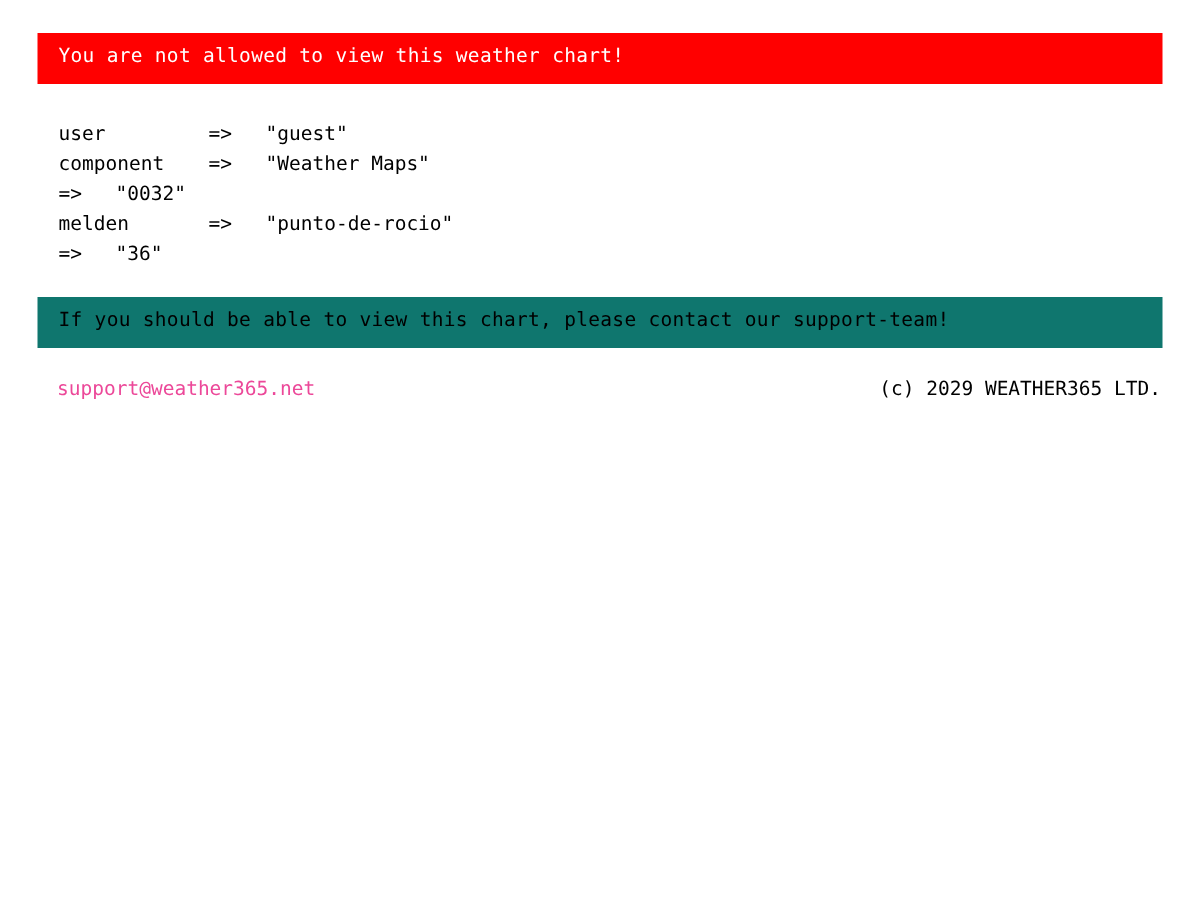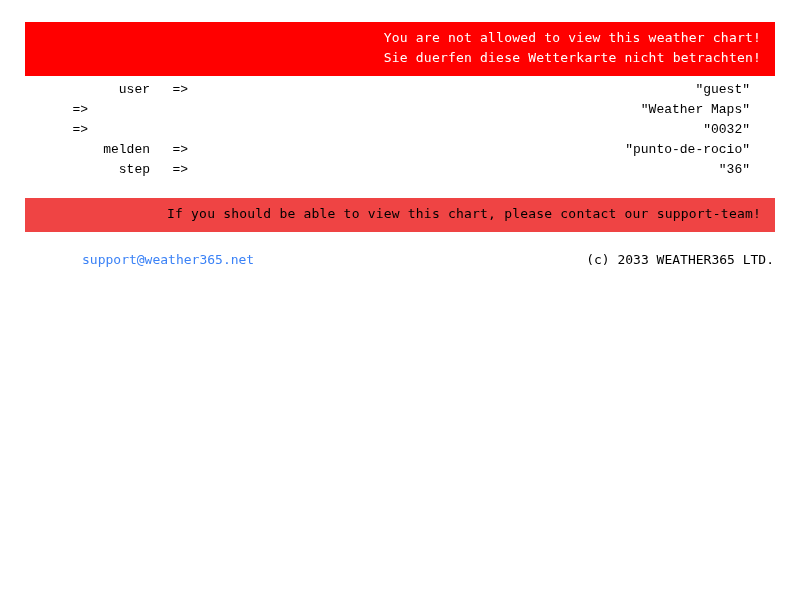--- a/index.html
+++ b/index.html
@@ -12,51 +12,49 @@
   }
   body {
     font-family: "DejaVu Sans Mono", monospace;
     font-size: 13px;
     color: #000000;
   }
   .page {
     position: relative;
     width: 719px;
     height: 600px;
-    text-align: right;
   }
   .banner {
     position: absolute;
     left: 25px;
     width: 750px;
     box-sizing: border-box;
     padding: 6px 14px 8px 14px;
   }
   .banner-error {
     top: 22px;
     background: #ff0000;
     color: #ffffff;
   }
   .banner-info {
     top: 198px;
-    background: #ef4444;
+    background: #0f766e;
     color: #000000;
   }
   .banner-line {
     line-height: 20px;
     white-space: pre;
     font-size: 13px;
     letter-spacing: 0.2px;
   }
   .params {
     position: absolute;
-    left: 50px;
+    left: 39px;
     top: 80px;
     width: 700px;
-    font-family: Liberation Mono, monospace;
   }
   .param-row {
     display: flex;
     line-height: 20px;
     white-space: pre;
   }
   .param-key {
     width: 100px;
     flex: 0 0 100px;
   }
@@ -71,63 +69,61 @@
     position: absolute;
     left: 38px;
     top: 250px;
     width: 736px;
     display: flex;
     justify-content: space-between;
     line-height: 20px;
     white-space: pre;
   }
   .footer a {
-    color: #3b82f6;
+    color: #ec4899;
     text-decoration: none;
-    margin-left: 44px;
   }
 </style>
 </head>
 <body>
 
 <div class="page">
 
   <div class="banner banner-error">
     <div class="banner-line">You are not allowed to view this weather chart!</div>
-    <div class="banner-line">Sie duerfen diese Wetterkarte nicht betrachten!</div>
   </div>
 
   <div class="params">
     <div class="param-row">
       <span class="param-key">user</span>
       <span class="param-arrow">=&gt;</span>
       <span class="param-val">"guest"</span>
     </div>
     <div class="param-row">
+      <span class="param-key">component</span>
       <span class="param-arrow">=&gt;</span>
       <span class="param-val">"Weather Maps"</span>
     </div>
     <div class="param-row">
       <span class="param-arrow">=&gt;</span>
       <span class="param-val">"0032"</span>
     </div>
     <div class="param-row">
       <span class="param-key">melden</span>
       <span class="param-arrow">=&gt;</span>
       <span class="param-val">"punto-de-rocio"</span>
     </div>
     <div class="param-row">
-      <span class="param-key">step</span>
       <span class="param-arrow">=&gt;</span>
       <span class="param-val">"36"</span>
     </div>
   </div>
 
   <div class="banner banner-info">
     <div class="banner-line">If you should be able to view this chart, please contact our support-team!</div>
   </div>
 
   <div class="footer">
     <a class="footer-email" href="#">support@weather365.net</a>
-    <span class="footer-copy">(c) 2033 WEATHER365 LTD.</span>
+    <span class="footer-copy">(c) 2029 WEATHER365 LTD.</span>
   </div>
 
 </div>
 
 </body></html>

